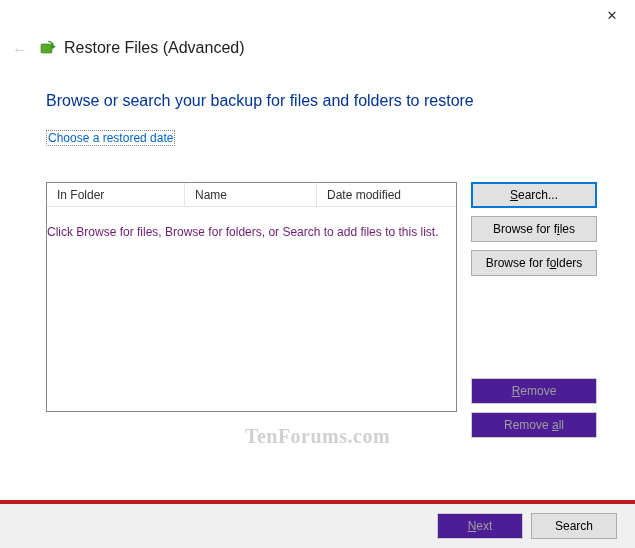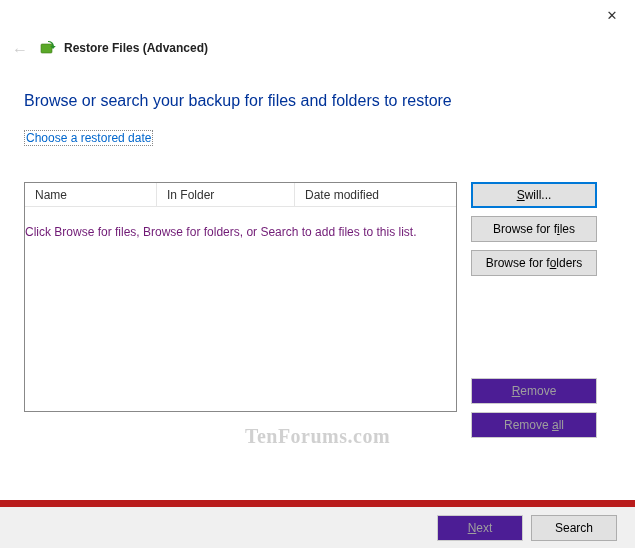--- a/index.html
+++ b/index.html
@@ -44,26 +44,25 @@
       font-size: 16px;
       color: #ccc;
       padding: 0 4px;
     }
     .app-icon {
       width: 16px;
       height: 16px;
       position: relative;
     }
     .app-title {
-      font-size: 12px;
+      font-size: 16px;
       color: #222;
-      font-weight: bold;
     }
     .content {
-      padding: 10px 38px 0 24px;
+      padding: 10px 38px 0 46px;
     }
     .page-title {
       font-size: 16px;
       color: #003399;
       margin: 16px 0 18px 0;
       font-weight: 400;
     }
     .sub-text {
       font-size: 12px;
       color: #000;
@@ -144,21 +143,21 @@
     .win-btn .u {
       text-decoration: underline;
     }
     .footer {
       position: absolute;
       bottom: 0;
       left: 0;
       right: 0;
       height: 48px;
       background: #f0f0f0;
-      border-top: 7px solid #b91c1c;
+      border-top: 4px solid #b91c1c;
       display: flex;
       justify-content: flex-end;
       align-items: center;
       padding: 0 18px;
       gap: 8px;
     }
     .footer .win-btn {
       width: 86px;
       margin-bottom: 0;
     }
@@ -197,29 +196,29 @@
   <span class="app-title">Restore Files (Advanced)</span>
 </div>
 
 <div class="content">
   <div class="page-title">Browse or search your backup for files and folders to restore</div>
   <a href="#" class="link">Choose a restored date</a>
 
   <div class="mid-row">
     <div class="listview">
       <div class="listview-header">
+        <div class="col col-folder">In Folder</div>
         <div class="col col-name">Name</div>
-        <div class="col col-folder">In Folder</div>
         <div class="col col-date">Date modified</div>
       </div>
       <div class="empty-msg">Click Browse for files, Browse for folders, or Search to add files to this list.</div>
     </div>
 
     <div class="side-buttons">
-      <button class="win-btn default"><span></span><span class="u">S</span><span>will...</span></button>
+      <button class="win-btn default"><span></span><span class="u">S</span><span>earch...</span></button>
       <button class="win-btn"><span>Browse for f</span><span class="u">i</span><span>les</span></button>
       <button class="win-btn"><span>Browse for f</span><span class="u">o</span><span>lders</span></button>
       <div class="spacer"></div>
       <button class="win-btn" disabled=""><span></span><span class="u">R</span><span>emove</span></button>
       <button class="win-btn" disabled=""><span>Remove </span><span class="u">a</span><span>ll</span></button>
     </div>
   </div>
 </div>
 
 <div class="watermark">TenForums.com</div>

